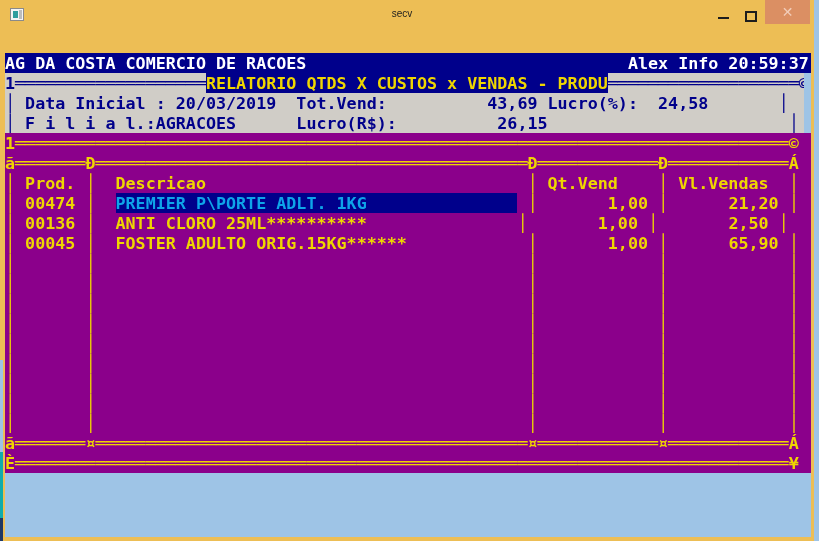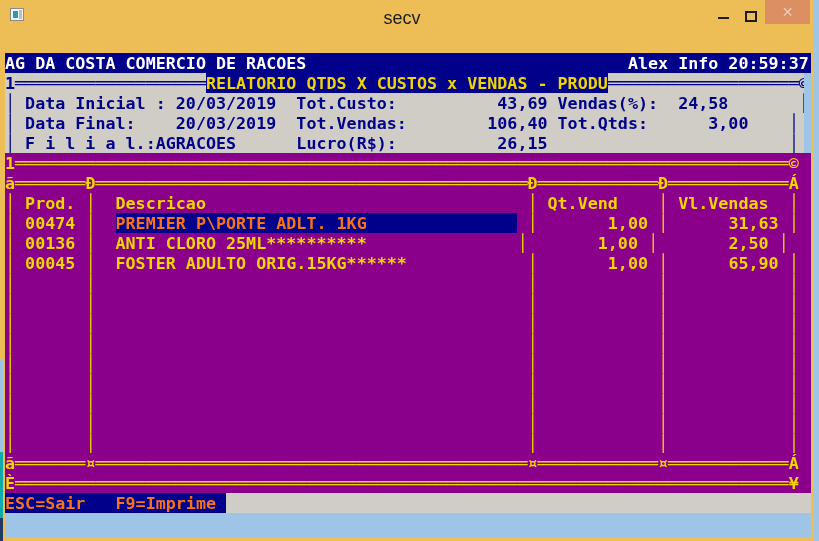--- a/index.html
+++ b/index.html
@@ -6,38 +6,38 @@
     --navy:#00008B; --gray:#D0CDC7; --purple:#8B008B; --yellow:#EFD600;
     --lightblue:#9EC4E6; --orange:#EDBE55; --closebtn:#DB8F63; --closex:#F2CDB9;
     --teal:#10ACAC; --deskblue:#1F3864;
   }
   *{margin:0;padding:0;box-sizing:border-box;}
   body{width:819px;height:541px;overflow:hidden;font-family:"Liberation Sans",sans-serif;}
   .screen{position:relative;width:819px;height:541px;background:var(--lightblue);}
   
   .window{position:absolute;left:0;top:0;width:814px;height:541px;background:var(--orange);}
   .titlebar{position:absolute;left:0;top:0;width:100%;height:37px;background:var(--orange);}
-  .title-text{position:absolute;left:0;right:48px;top:8px;text-align:center;font-size:18px;color:#1d1d1d;margin-left:38px;}
+  .title-text{position:absolute;left:0;right:48px;top:8px;text-align:center;font-size:10px;color:#1d1d1d;margin-left:38px;}
   .app-icon{position:absolute;left:10px;top:8px;width:14px;height:13px;background:#f4f4f4;border:1px solid #8a8a8a;}
   .app-icon .pane{position:absolute;left:2px;top:2px;width:5px;height:7px;background:#2e9d9d;}
   .app-icon .edge{position:absolute;right:1px;top:1px;width:3px;height:9px;background:#bdbdbd;}
   .btn-min{position:absolute;right:85px;top:17px;width:11px;height:2px;background:#1d1d1d;cursor:pointer;}
   .btn-max{position:absolute;right:57px;top:11px;width:12px;height:11px;border:2px solid #1d1d1d;background:transparent;cursor:pointer;}
   .btn-close{position:absolute;right:4px;top:0;width:45px;height:24px;background:var(--closebtn);color:var(--closex);
     font-size:14px;text-align:center;line-height:24px;cursor:pointer;}
   
   .client{position:absolute;left:5px;top:37px;width:806px;height:489px;background:var(--lightblue);overflow:hidden;margin-top:16px;}
   .trow{height:20px;line-height:20px;white-space:pre;overflow:hidden;
         font-family:"DejaVu Sans Mono","Liberation Mono",monospace;font-size:16.7px;font-weight:bold;width:100%;}
   .r-navy{background:var(--navy);color:#fff;}
   .r-gray{background:var(--gray);color:var(--navy);}
   .r-purple{background:var(--purple);color:var(--yellow);}
   .short{width:799px;}
   .hl-title{background:var(--navy);color:var(--yellow);}
-  .hl-sel{background:var(--navy);color:#f97316;}
+  .hl-sel{background:var(--navy);color:#0ea5e9;}
   .bottom-border{position:absolute;left:0;bottom:0;width:100%;height:4px;background:var(--orange);}
   
   .sliver{position:absolute;}
   .sl-left-blue{left:0;top:360px;width:3px;height:92px;background:var(--lightblue);}
   .sl-left-teal{left:0;top:452px;width:3px;height:66px;background:var(--teal);}
   .sl-left-navy{left:0;top:518px;width:3px;height:23px;background:var(--deskblue);}
   .sl-right{right:0;top:0;width:5px;height:541px;background:var(--lightblue);}
 </style>
 </head>
 <body>
@@ -50,41 +50,39 @@
         <div class="edge"></div>
       </div>
       <div class="title-text">secv</div>
       <div class="btn-min"></div>
       <div class="btn-max"></div>
       <div class="btn-close">✕</div>
     </div>
     <div class="client">
         <div class="trow r-navy"><span>AG DA COSTA COMERCIO DE RACOES</span><span>                                </span><span>Alex Info 20:59:37</span></div>
         <div class="trow r-gray short"><span>1</span><span>═══════════════════</span><span class="hl-title">RELATORIO QTDS X CUSTOS x VENDAS - PRODU</span><span>═══════════════════</span><span>©</span></div>
-        <div class="trow r-gray short"><span>│ </span><span>Data Inicial : </span><span>20/03/2019</span><span>  </span><span>Tot.Custo:</span><span>          </span><span>43,69</span><span> </span><span>Vendas(%):</span><span>  </span><span>24,58</span><span>       </span><span>│ </span></div>
-        <div class="trow r-gray short"><span>│ </span><span>Data Final:</span><span>    </span><span>20/03/2019</span><span>  </span><span>Tot.Vendas:</span><span>        </span><span>106,40</span><span> </span><span>Tot.Qtds:</span><span>      </span><span>3,00</span><span>    </span><span>│ </span></div>
+        <div class="trow r-gray short"><span>│ </span><span>Data Inicial : </span><span>20/03/2019</span><span>  </span><span>Tot.Vend:</span><span>          </span><span>43,69</span><span> </span><span>Lucro(%):</span><span>  </span><span>24,58</span><span>       </span><span>│ </span></div>
         <div class="trow r-gray short"><span>│ </span><span>F i l i a l.:</span><span>AGRACOES</span><span>      </span><span>Lucro(R$):</span><span>          </span><span>26,15</span><span>                        </span><span>│ </span></div>
         <div class="trow r-purple"><span>1</span><span>═════════════════════════════════════════════════════════════════════════════</span><span>©</span><span> </span></div>
         <div class="trow r-purple"><span>ã</span><span>═══════</span><span>Ð</span><span>═══════════════════════════════════════════</span><span>Ð</span><span>════════════</span><span>Ð</span><span>════════════</span><span>Á</span><span> </span></div>
         <div class="trow r-purple"><span>│ </span><span>Prod.</span><span> </span><span>│</span><span>  </span><span>Descricao</span><span>                                </span><span>│</span><span> </span><span>Qt.Vend</span><span>    </span><span>│</span><span> </span><span>Vl.Vendas</span><span>  </span><span>│</span><span> </span></div>
-        <div class="trow r-purple"><span>│ </span><span>00474</span><span> </span><span>│</span><span>  </span><span class="hl-sel">PREMIER P\PORTE ADLT. 1KG</span><span class="hl-sel">               </span><span> </span><span>│</span><span>       </span><span>1,00</span><span> </span><span>│</span><span>      </span><span>31,63</span><span> </span><span>│</span><span> </span></div>
+        <div class="trow r-purple"><span>│ </span><span>00474</span><span> </span><span>│</span><span>  </span><span class="hl-sel">PREMIER P\PORTE ADLT. 1KG</span><span class="hl-sel">               </span><span> </span><span>│</span><span>       </span><span>1,00</span><span> </span><span>│</span><span>      </span><span>21,20</span><span> </span><span>│</span><span> </span></div>
         <div class="trow r-purple"><span>│ </span><span>00136</span><span> </span><span>│</span><span>  </span><span>ANTI CLORO 25ML**********</span><span>              </span><span> </span><span>│</span><span>       </span><span>1,00</span><span> </span><span>│</span><span>       </span><span>2,50</span><span> </span><span>│</span><span> </span></div>
         <div class="trow r-purple"><span>│ </span><span>00045</span><span> </span><span>│</span><span>  </span><span>FOSTER ADULTO ORIG.15KG******</span><span>           </span><span> </span><span>│</span><span>       </span><span>1,00</span><span> </span><span>│</span><span>      </span><span>65,90</span><span> </span><span>│</span><span> </span></div>
         <div class="trow r-purple"><span>│</span><span>       </span><span>│</span><span>                                           </span><span>│</span><span>            </span><span>│</span><span>            </span><span>│</span><span> </span></div>
         <div class="trow r-purple"><span>│</span><span>       </span><span>│</span><span>                                           </span><span>│</span><span>            </span><span>│</span><span>            </span><span>│</span><span> </span></div>
         <div class="trow r-purple"><span>│</span><span>       </span><span>│</span><span>                                           </span><span>│</span><span>            </span><span>│</span><span>            </span><span>│</span><span> </span></div>
         <div class="trow r-purple"><span>│</span><span>       </span><span>│</span><span>                                           </span><span>│</span><span>            </span><span>│</span><span>            </span><span>│</span><span> </span></div>
         <div class="trow r-purple"><span>│</span><span>       </span><span>│</span><span>                                           </span><span>│</span><span>            </span><span>│</span><span>            </span><span>│</span><span> </span></div>
         <div class="trow r-purple"><span>│</span><span>       </span><span>│</span><span>                                           </span><span>│</span><span>            </span><span>│</span><span>            </span><span>│</span><span> </span></div>
         <div class="trow r-purple"><span>│</span><span>       </span><span>│</span><span>                                           </span><span>│</span><span>            </span><span>│</span><span>            </span><span>│</span><span> </span></div>
         <div class="trow r-purple"><span>│</span><span>       </span><span>│</span><span>                                           </span><span>│</span><span>            </span><span>│</span><span>            </span><span>│</span><span> </span></div>
         <div class="trow r-purple"><span>│</span><span>       </span><span>│</span><span>                                           </span><span>│</span><span>            </span><span>│</span><span>            </span><span>│</span><span> </span></div>
         <div class="trow r-purple"><span>ã</span><span>═══════</span><span>¤</span><span>═══════════════════════════════════════════</span><span>¤</span><span>════════════</span><span>¤</span><span>════════════</span><span>Á</span><span> </span></div>
         <div class="trow r-purple"><span>È</span><span>═════════════════════════════════════════════════════════════════════════════</span><span>¥</span><span> </span></div>
-        <div class="trow r-gray"><span class="hl-sel">ESC=Sair</span><span class="hl-sel">   </span><span class="hl-sel">F9=Imprime</span><span class="hl-sel"> </span><span>                                                          </span></div>
       </div>
     <div class="bottom-border"></div>
   </div>
   <div class="sliver sl-left-blue"></div>
   <div class="sliver sl-left-teal"></div>
   <div class="sliver sl-left-navy"></div>
   <div class="sliver sl-right"></div>
 </div>
 
 </body></html>

